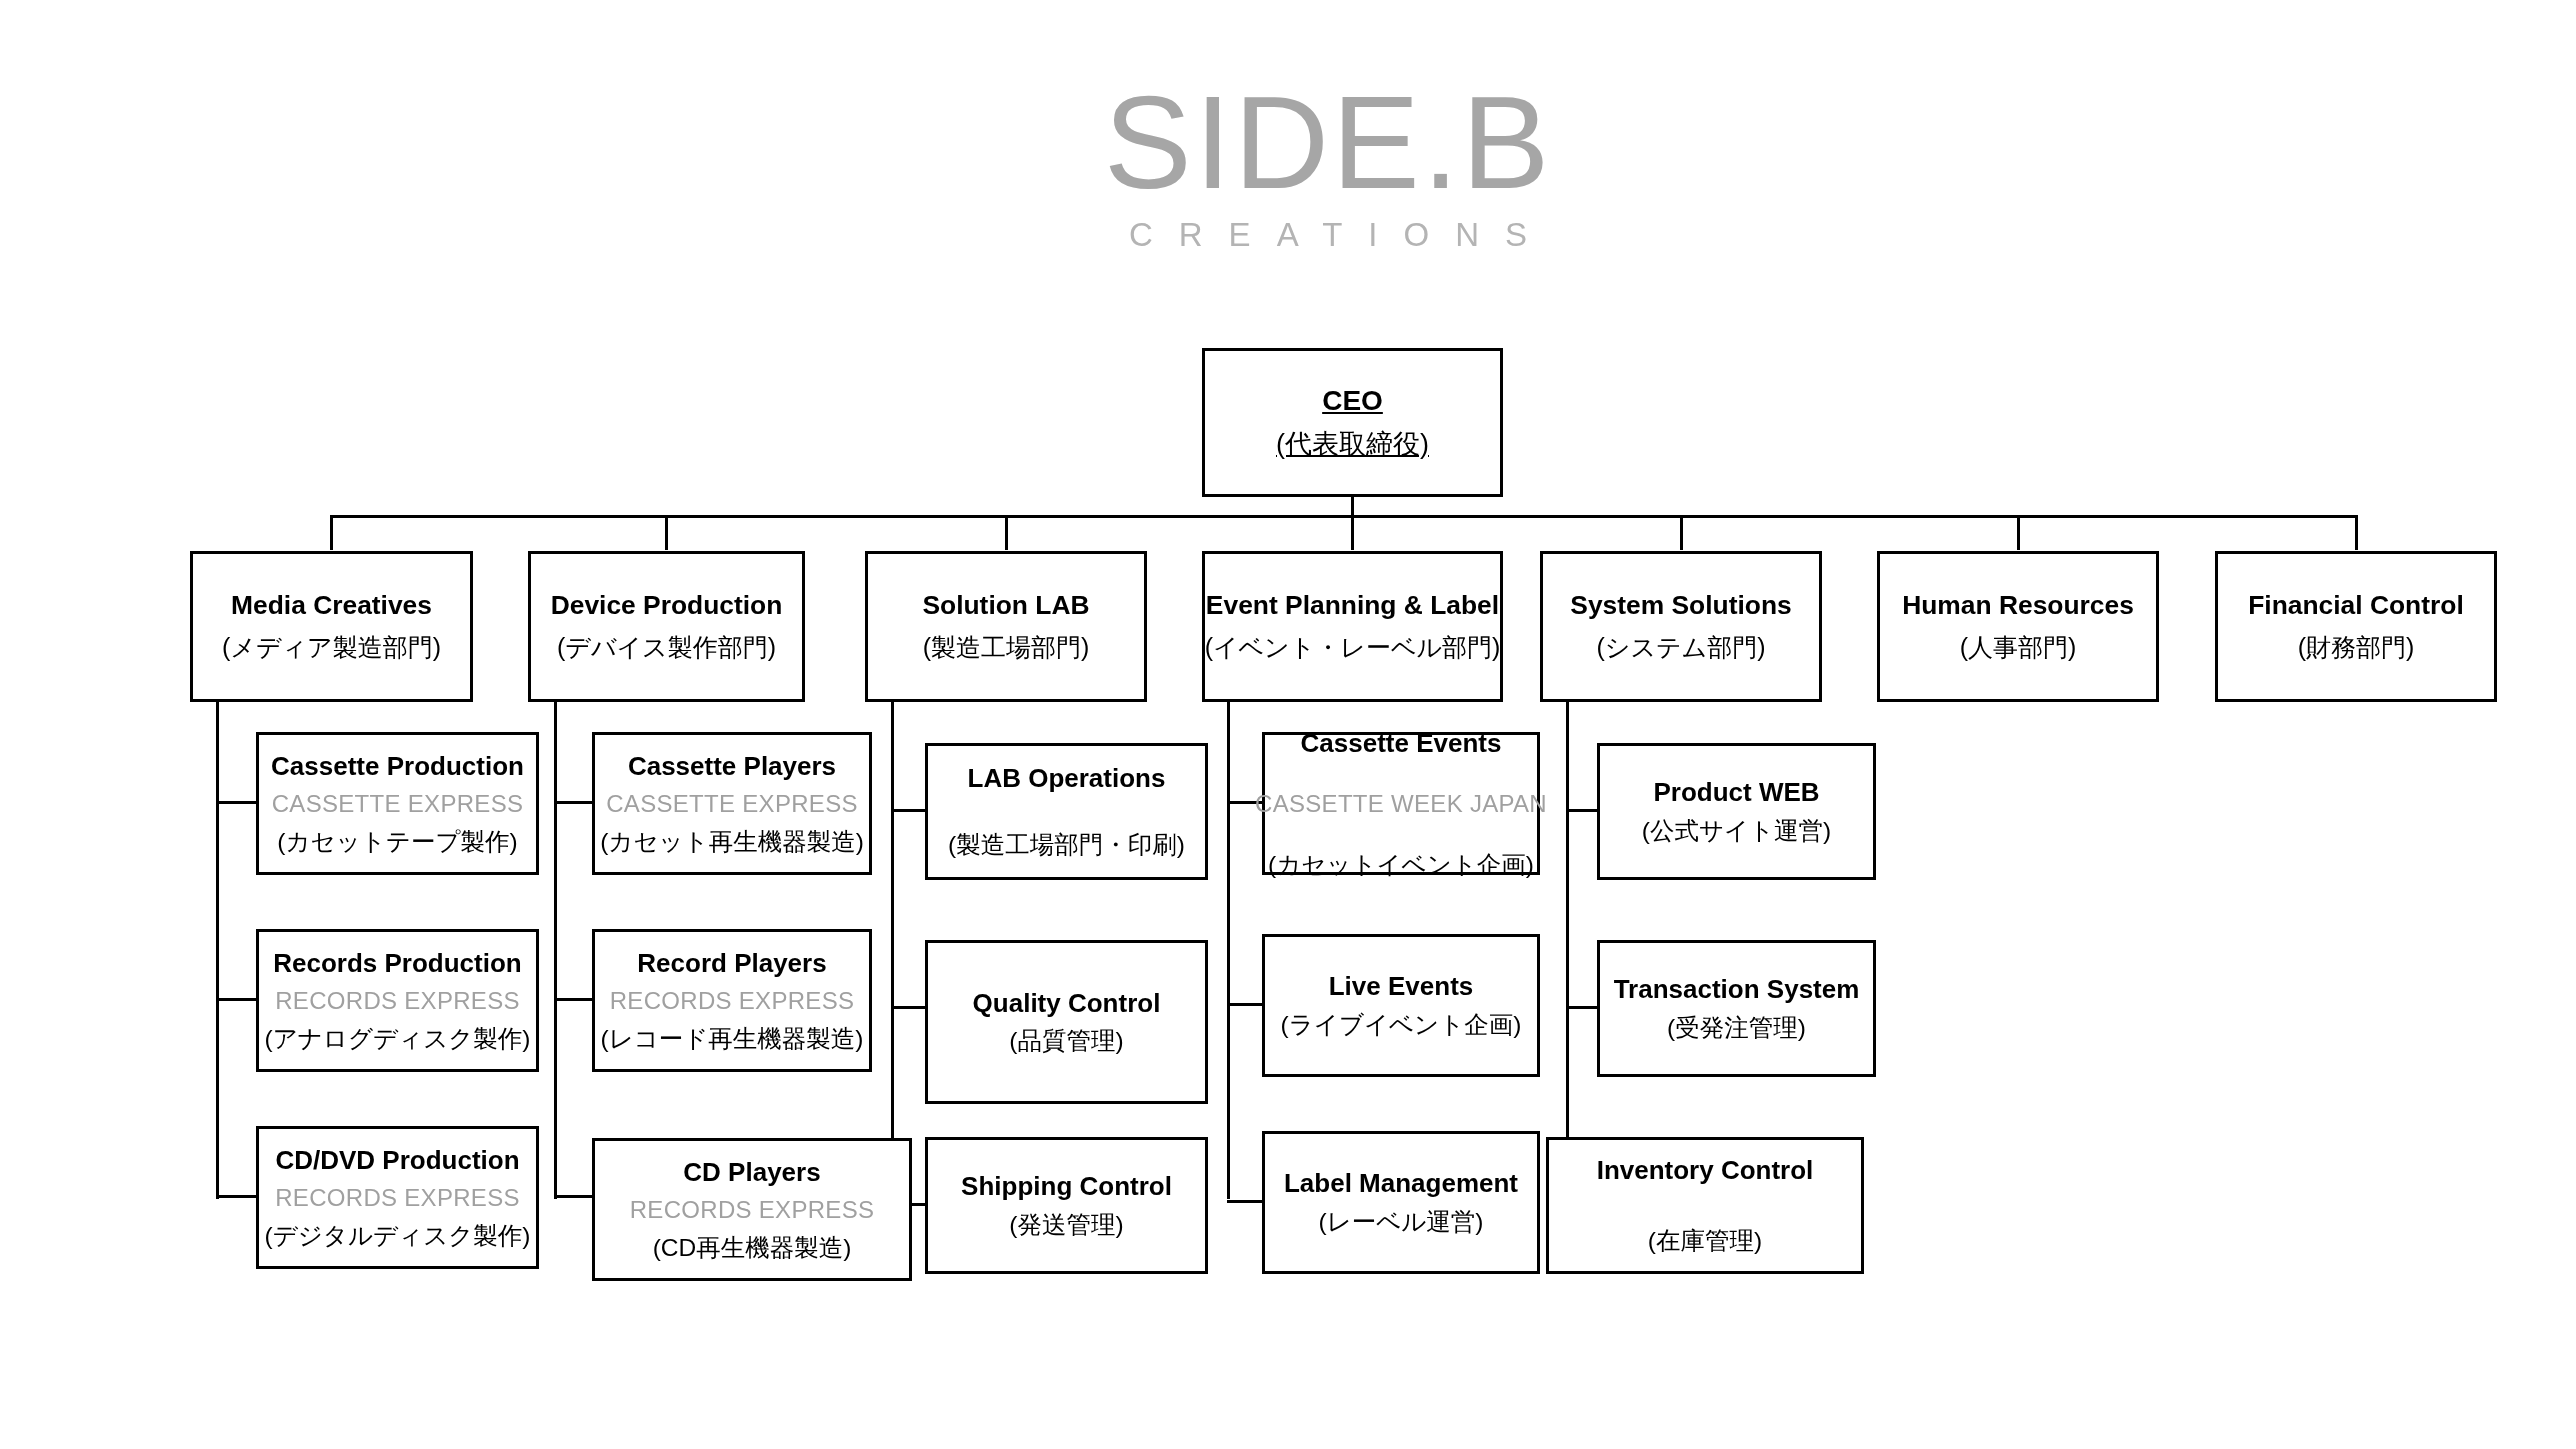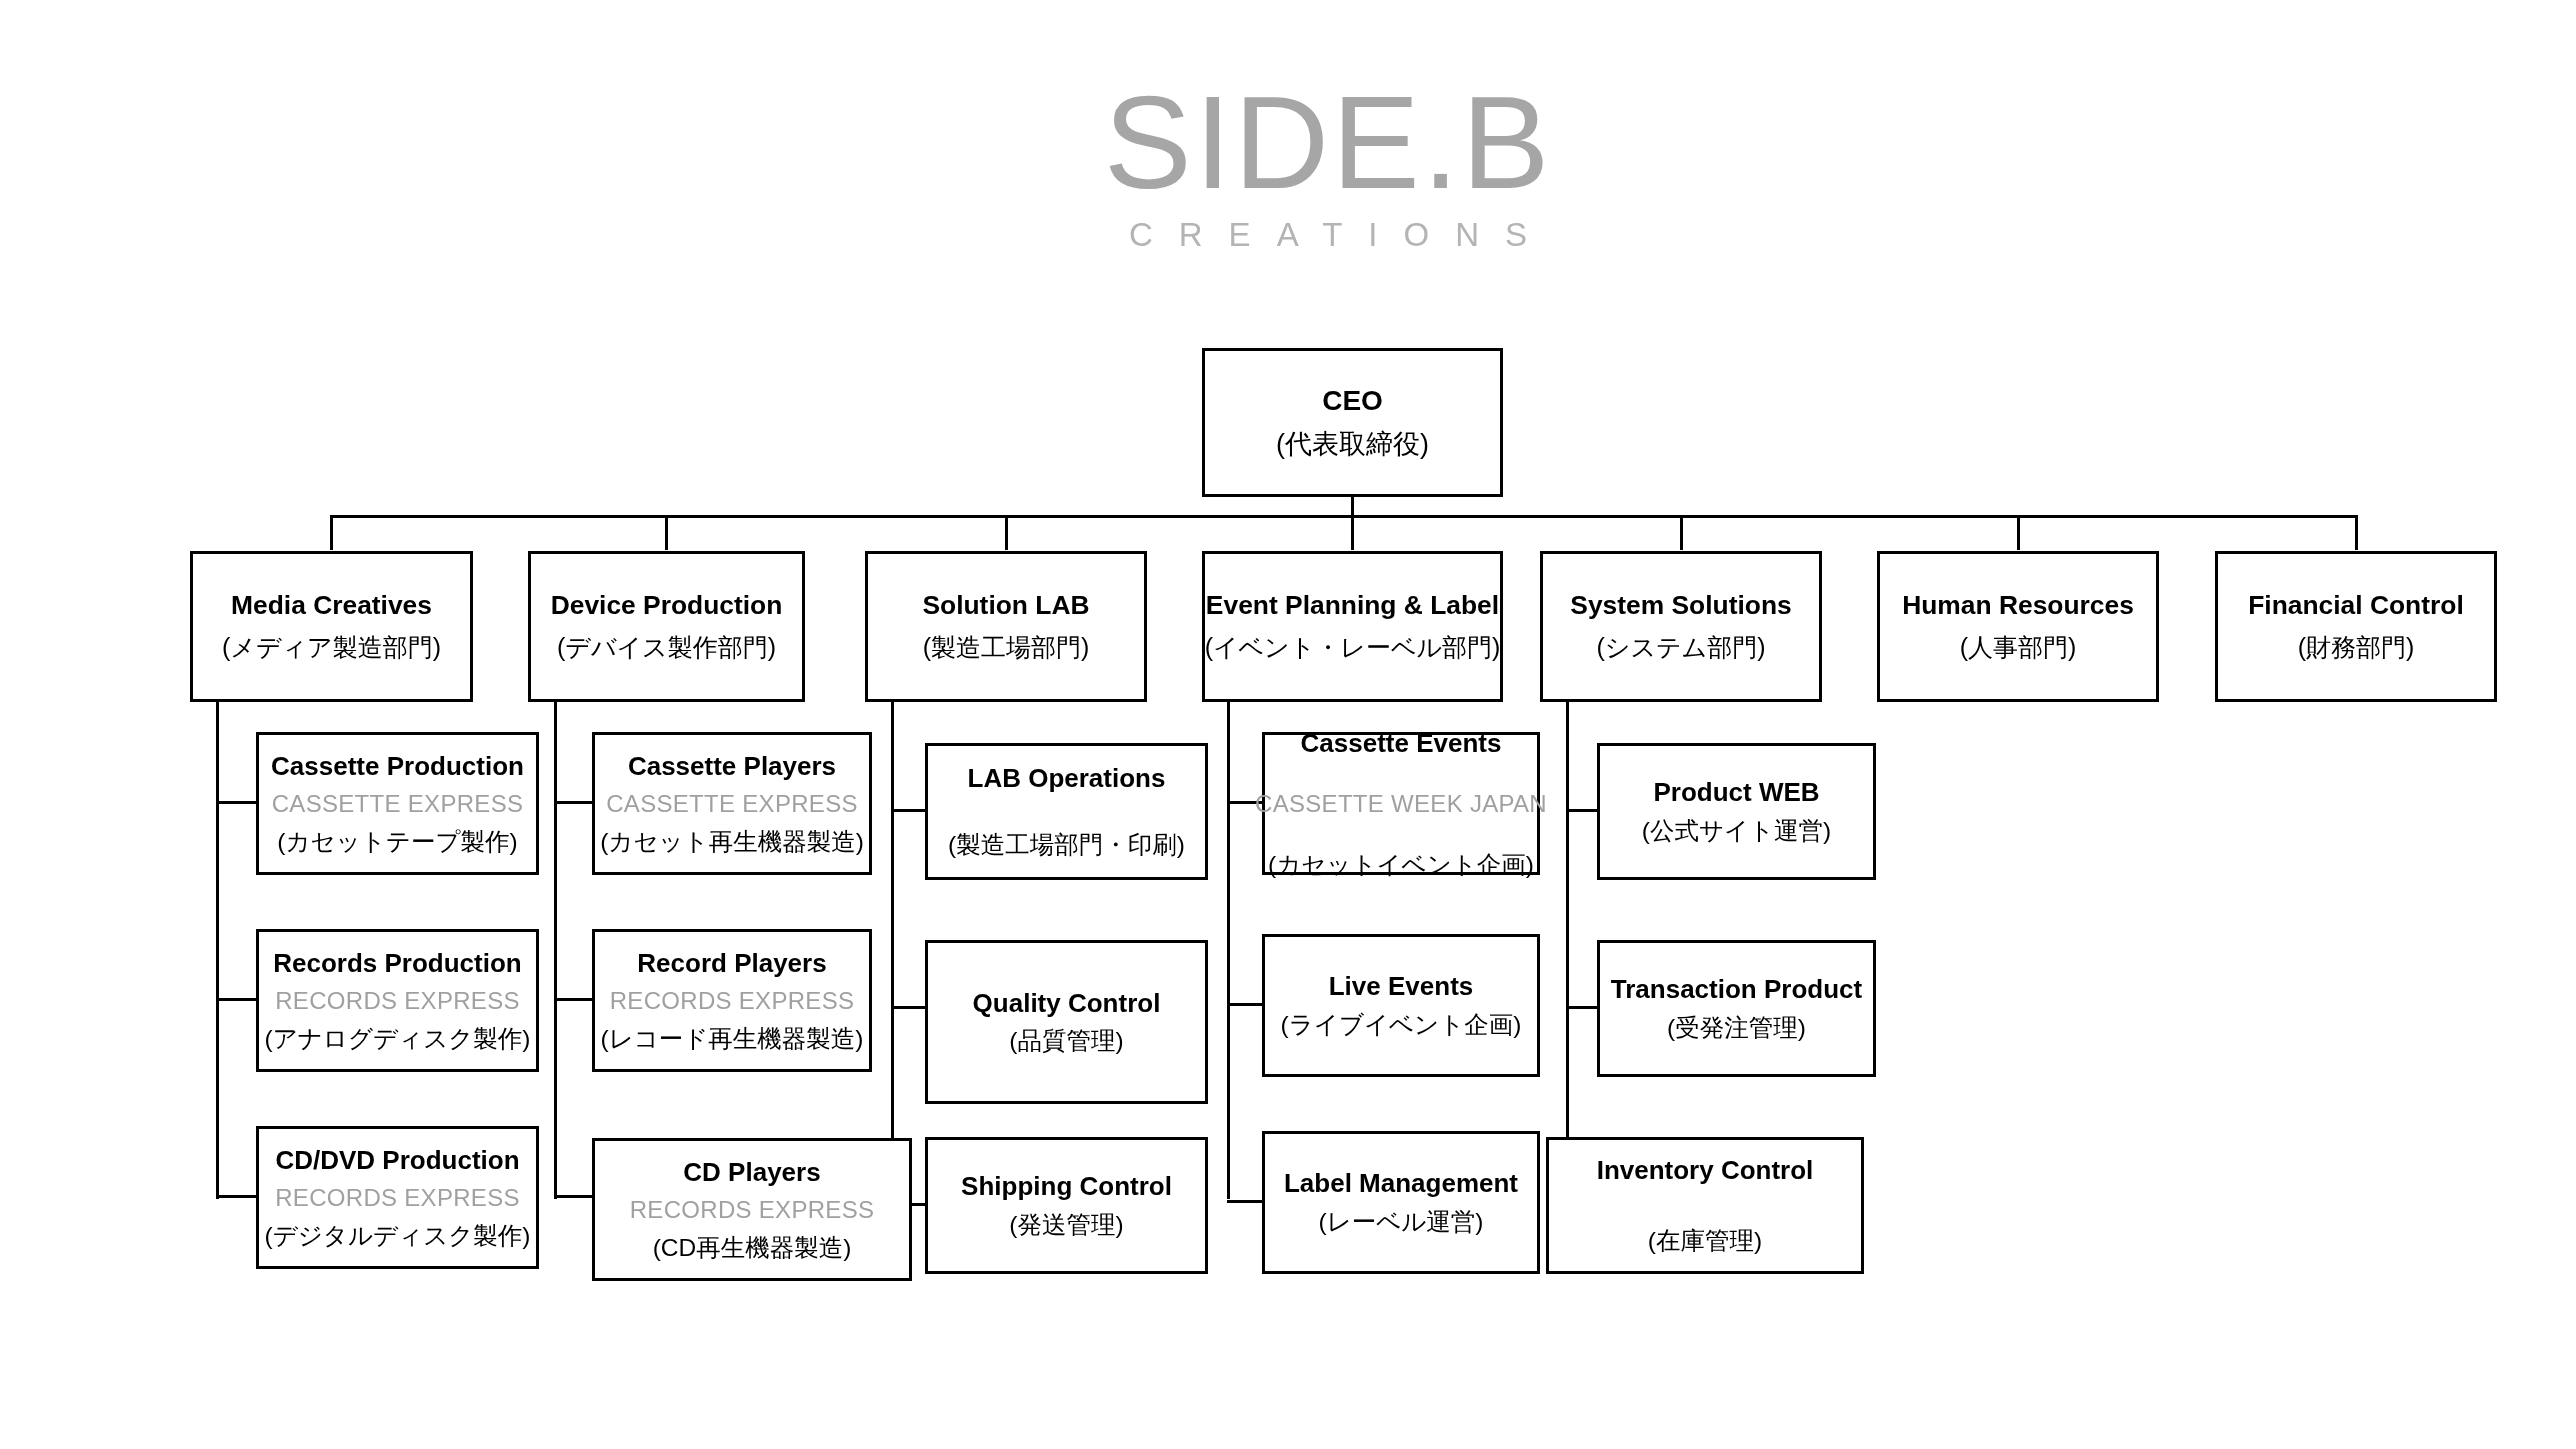--- a/index.html
+++ b/index.html
@@ -134,21 +134,21 @@
       <div class="ln" style="left: 1227px; top: 1200px; width: 35px; height: 3.2px;"></div>
       <div class="ln" style="left: 1680px; top: 515px; width: 3.2px; height: 35px;"></div>
       <div class="ln" style="left: 1566px; top: 702px; width: 3.2px; height: 504px;"></div>
       <div class="ln" style="left: 1566px; top: 809px; width: 32px; height: 3.2px;"></div>
       <div class="ln" style="left: 1566px; top: 1006px; width: 32px; height: 3.2px;"></div>
       <div class="ln" style="left: 1566px; top: 1203px; width: 32px; height: 3.2px;"></div>
       <div class="ln" style="left: 2017px; top: 515px; width: 3.2px; height: 35px;"></div>
       <div class="ln" style="left: 2355px; top: 515px; width: 3.2px; height: 35px;"></div>
     </div>
   <div id="nodes">
-      <div class="node ceo" style="left: 1202px; top: 348px; width: 301px; height: 149px;">
+      <div class="node ceo" style="left: 1202px; top: 348px; width: 301px; height: 149px; text-decoration: underline;">
         <div class="t1">CEO</div>
         <div class="t2">(代表取締役)</div>
       </div>
       <div class="node dept" style="left: 190px; top: 551px; width: 283px; height: 151px;">
         <div class="t1">Media Creatives</div>
         <div class="t2">(メディア製造部門)</div>
       </div>
       <div class="node leaf" style="left: 256px; top: 732px; width: 283px; height: 143px;">
         <div class="t1">Cassette Production</div>
         <div class="brand">CASSETTE EXPRESS</div>
@@ -218,21 +218,21 @@
       </div>
       <div class="node dept" style="left: 1540px; top: 551px; width: 282px; height: 151px;">
         <div class="t1">System Solutions</div>
         <div class="t2">(システム部門)</div>
       </div>
       <div class="node leaf" style="left: 1597px; top: 743px; width: 279px; height: 137px;">
         <div class="t1">Product WEB</div>
         <div class="t2">(公式サイト運営)</div>
       </div>
       <div class="node leaf" style="left: 1597px; top: 940px; width: 279px; height: 137px;">
-        <div class="t1">Transaction Product</div>
+        <div class="t1">Transaction System</div>
         <div class="t2">(受発注管理)</div>
       </div>
       <div class="node leaf" style="left: 1546px; top: 1137px; width: 318px; height: 137px; gap: 32px;">
         <div class="t1">Inventory Control</div>
         <div class="t2">(在庫管理)</div>
       </div>
       <div class="node dept" style="left: 1877px; top: 551px; width: 282px; height: 151px;">
         <div class="t1">Human Resources</div>
         <div class="t2">(人事部門)</div>
       </div>

